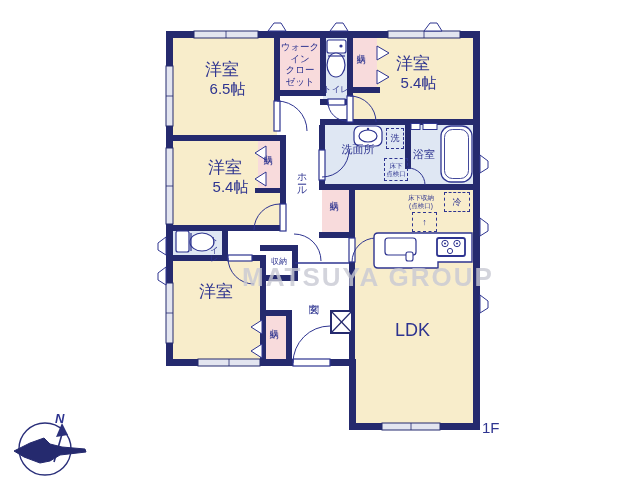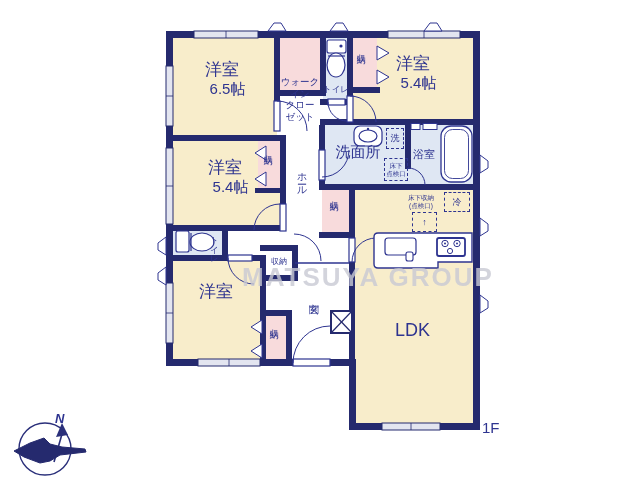--- a/index.html
+++ b/index.html
@@ -192,37 +192,37 @@
       <polygon points="62,423 56,437 68,435" fill="#2a2f7a"></polygon>
       <polygon points="14,451 30,443 44,438 50,444 62,447 85,449 86,452 60,455 50,461 40,463 24,457" fill="#252a6e" stroke="#252a6e"></polygon>
     </g>
   </svg>
 
   <div class="lbl" style="left:168px;top:60px;width:108px;">
     <div class="room-name">洋室</div>
     <div class="room-size">6.5帖</div>
   </div>
 
-  <div class="lbl" style="left:277px;top:41px;width:46px;font-size:9.5px;line-height:11.5px;margin-top:35px;">
+  <div class="lbl" style="left:277px;top:41px;width:46px;font-size:9.5px;line-height:11.5px;">
     <div>ウォーク</div>
     <div>イン</div>
     <div>クロー</div>
     <div>ゼット</div>
   </div>
 
   <div class="lbl" style="left:322px;top:85px;width:28px;font-size:8.5px;">トイレ</div>
 
   <div class="lbl vert" style="left:356px;top:47px;font-size:9px;">収納</div>
 
   <div class="lbl" style="left:352px;top:54px;width:122px;">
     <div class="room-name">洋室</div>
     <div class="room-size">5.4帖</div>
   </div>
 
-  <div class="lbl" style="left:322px;top:143px;width:72px;font-size:15px;">洗面所</div>
+  <div class="lbl" style="left:322px;top:143px;width:72px;font-size:11px;">洗面所</div>
   <div class="lbl" style="left:406px;top:148px;width:36px;font-size:11px;">浴室</div>
 
   <div class="dash" style="left:386px;top:128px;width:18px;height:21px;">
     <span style="font-size:9px;">洗</span>
   </div>
   <div class="dash" style="left:384px;top:158px;width:24px;height:23px;">
     <span style="font-size:6.5px;line-height:8px;">
       <span>床下</span><br>
       <span>点検口</span>
     </span>

